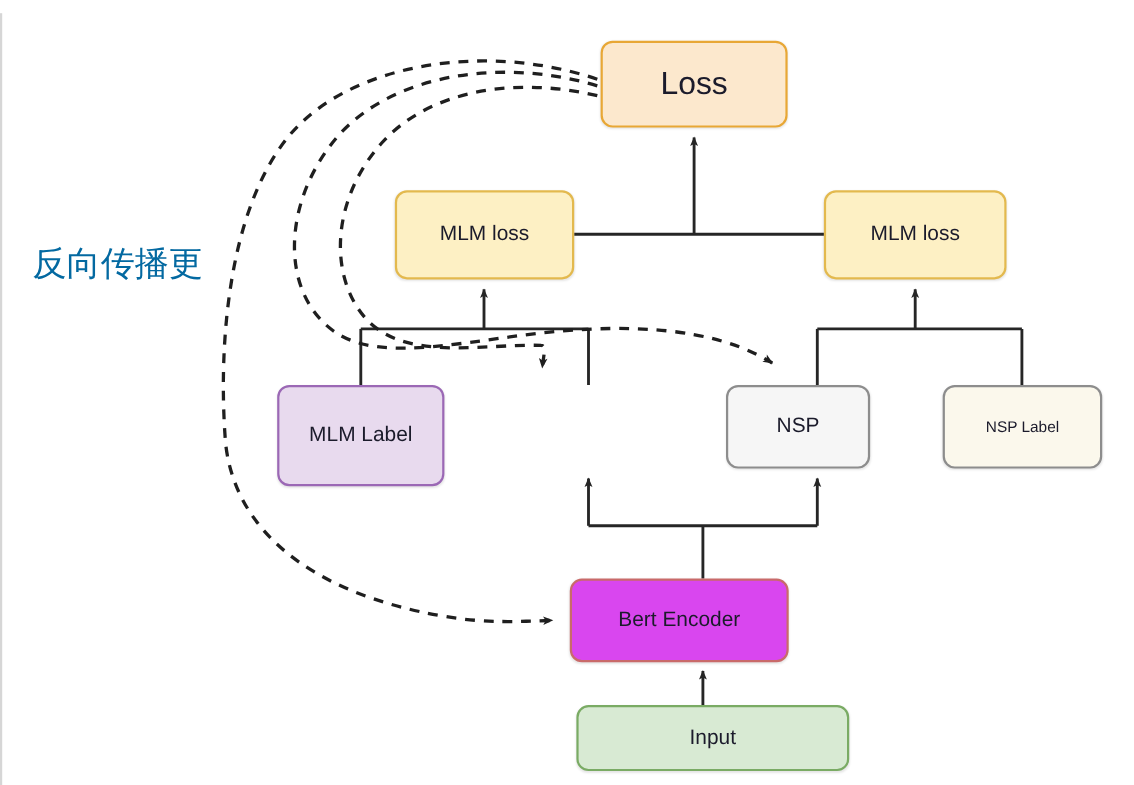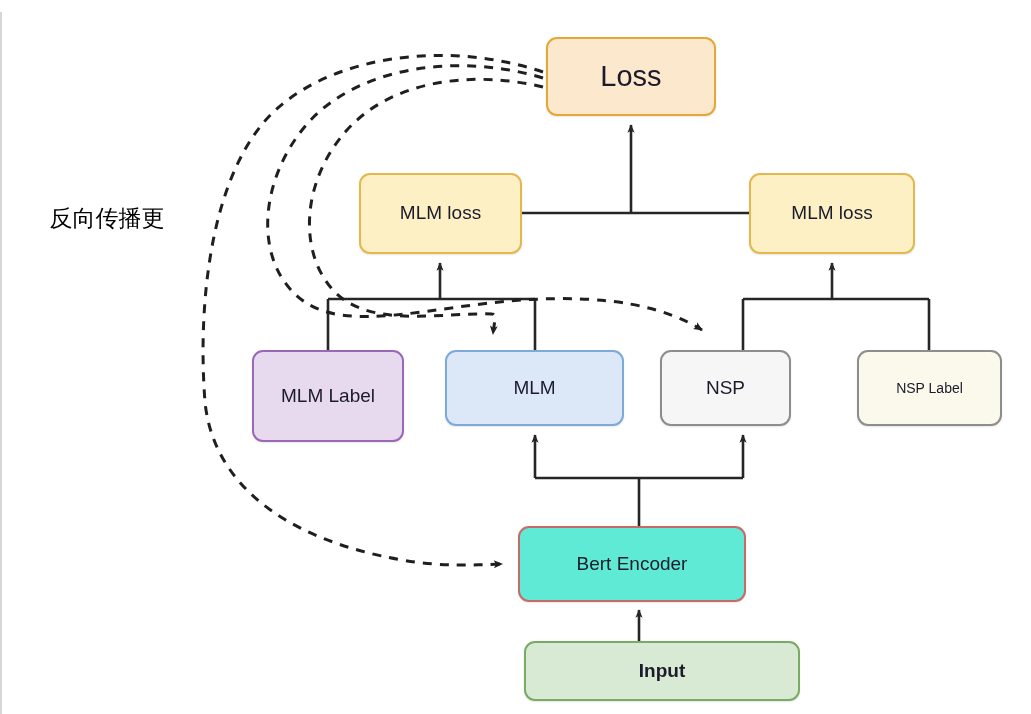--- a/index.html
+++ b/index.html
@@ -92,45 +92,44 @@
     box-shadow: 0 1px 2px rgba(0,0,0,0.10);
   }
   .n-nsplabel {
     left: 855px; top: 338px; width: 145px; height: 76px;
     background: #fbf8ec;
     border-color: #8d8d8d;
     font-size: 14px;
     box-shadow: 0 1px 2px rgba(0,0,0,0.10);
   }
   .n-bert {
-    left: 516px; top: 514px; width: 228px; height: 76px;
-    background: #5eead4;
+    left: 516px; top: 514px; width: 199px; height: 76px;
+    background: #d946ef;
     border-color: #c96a6a;
     font-size: 19px;
     box-shadow: 0 1px 2px rgba(0,0,0,0.10);
   }
   .n-input {
-    left: 522px; top: 629px; width: 276px; height: 60px;
+    left: 522px; top: 629px; width: 248px; height: 60px;
     background: #d8ead3;
     border-color: #7aab64;
     font-size: 19px;
     box-shadow: 0 1px 2px rgba(0,0,0,0.10);
-    font-weight: bold;
   }
 
   
   .annotation {
     position: absolute;
     left: 14px;
-    top: 192px;
+    top: 209px;
     width: 182px;
     text-align: center;
-    font-size: 23px;
+    font-size: 31px;
     line-height: 1.28;
-    color: #000000;
+    color: #0369a1;
     font-family: "DejaVu Sans", "Liberation Sans", sans-serif;
     z-index: 3;
   }
   .annotation span { display: block; }
 </style>
 </head>
 <body>
 
 <div id="canvas">
 
@@ -196,23 +195,20 @@
   </div>
 
   <div class="node n-mlmloss-right">
     <span class="node-label">MLM loss</span>
   </div>
 
   <div class="node n-mlmlabel">
     <span class="node-label">MLM Label</span>
   </div>
 
-  <div class="node n-mlm">
-    <span class="node-label">MLM</span>
-  </div>
 
   <div class="node n-nsp">
     <span class="node-label">NSP</span>
   </div>
 
   <div class="node n-nsplabel">
     <span class="node-label">NSP Label</span>
   </div>
 
   <div class="node n-bert">

